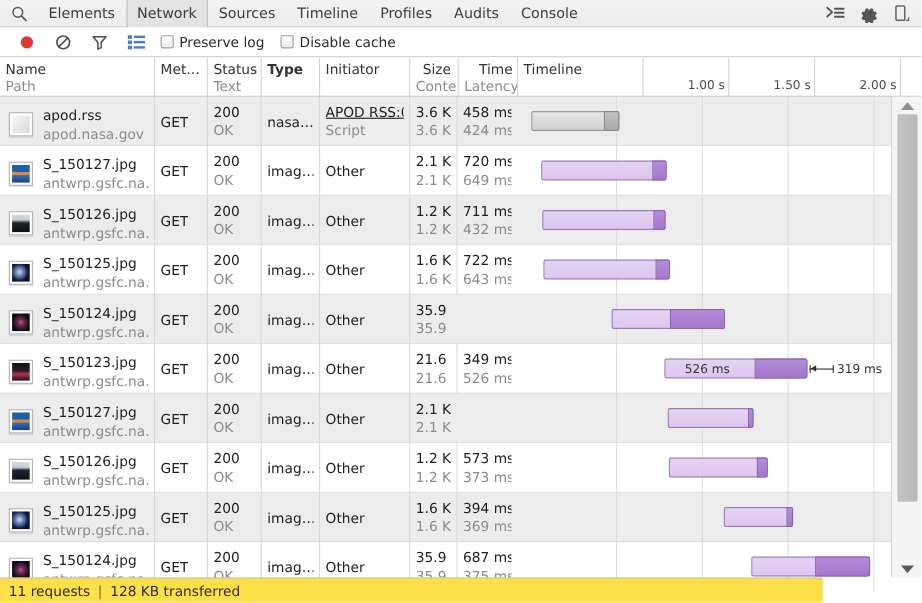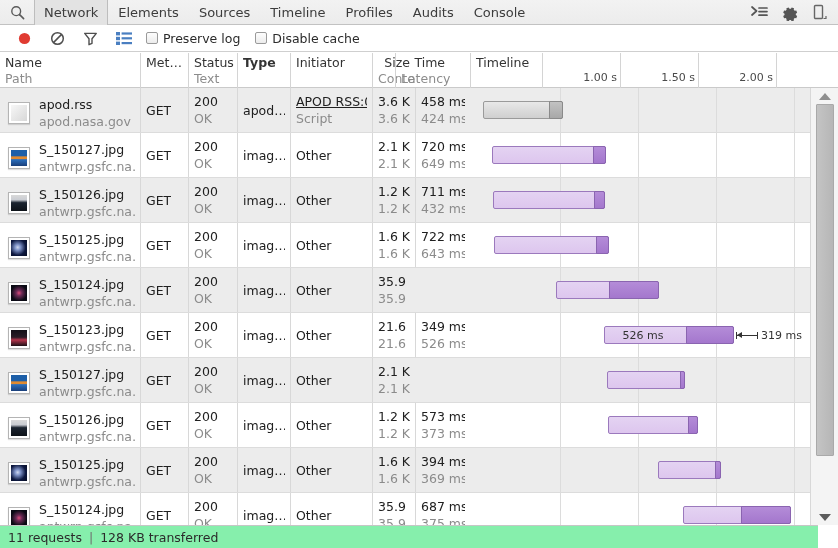--- a/index.html
+++ b/index.html
@@ -56,21 +56,21 @@
   }
   .hcell {
     position:absolute; top:0; height:35px; padding:2px 5px 0 5px;
     border-left:1px solid #d4d4d4; overflow:hidden;
   }
   .hcell:first-child { border-left:none; }
   .hcell .h1 { font-size:12.5px; color:#333; line-height:16px; white-space:nowrap; }
   .hcell .h2 { font-size:12.5px; color:#8c8c8c; line-height:15px; white-space:nowrap; }
   .hcell.right .h1, .hcell.right .h2 { text-align:right; }
 
-  .tl-ticks { position:absolute; top:0; left:452px; right:0; height:47px; }
+  .tl-ticks { position:absolute; top:0; left:494px; right:0; height:47px; }
   .tl-tick {
     position:absolute; top:0; height:35px; border-left:1px solid #d4d4d4;
   }
   .tl-tick span {
     position:absolute; bottom:4px; right:3px; font-size:11px; color:#4a4a4a; white-space:nowrap;
   }
 
   
   .rows { position:absolute; top:88px; left:0; width:838px; height:492px; overflow:hidden; }
   .row { position:relative; height:45px; width:838px; }
@@ -159,45 +159,45 @@
   .sb-tri.dn { border-top:7px solid #5c5c5c; }
   .sb-track { position:absolute; top:16px; bottom:16px; left:5px; width:18px; }
   .sb-thumb {
     position:absolute; top:0; left:0; width:18px; height:352px;
     background:linear-gradient(to right,#c4c4c4,#b6b6b6);
     border:1px solid #a9a9a9; border-radius:1px;
   }
 
   
   .footer {
-    position:absolute; bottom:0; left:0; width:818px; height:23px;
-    background:#86efac; border-top:1px solid #c6c6c6;
+    position:absolute; bottom:0; left:0; width:748px; height:23px;
+    background:#fde047; border-top:1px solid #c6c6c6;
     display:flex; align-items:center; padding-left:8px;
     font-size:12.5px; color:#2b2b2b;
   }
   .footer .sep { margin:0 7px; color:#6f6f6f; }
 </style>
 </head>
 <body>
 
 <div class="devtools">
 
   <div class="tabbar">
     <div class="tb-search">
       <svg width="15" height="15" viewBox="0 0 15 15">
         <circle cx="6.2" cy="6.2" r="4.4" fill="none" stroke="#5a5a5a" stroke-width="1.4"></circle>
         <line x1="9.6" y1="9.6" x2="13.6" y2="13.6" stroke="#5a5a5a" stroke-width="1.6" stroke-linecap="round"></line>
       </svg>
     </div>
     <div id="tabs-host" style="display:flex;align-items:center;height:25px;">
+        <div class="tab">
+          <span>Elements</span>
+        </div>
         <div class="tab active">
           <span>Network</span>
-        </div>
-        <div class="tab">
-          <span>Elements</span>
         </div>
         <div class="tab">
           <span>Sources</span>
         </div>
         <div class="tab">
           <span>Timeline</span>
         </div>
         <div class="tab">
           <span>Profiles</span>
         </div>
@@ -286,21 +286,21 @@
         <div class="hcell" style="left: 237px; width: 53px; font-weight: bold;">
           <div class="h1">Type</div>
         </div>
         <div class="hcell" style="left: 290px; width: 82px;">
           <div class="h1">Initiator</div>
         </div>
         <div class="hcell right" style="left: 372px; width: 43px;">
           <div class="h1">Size</div>
           <div class="h2">Conten</div>
         </div>
-        <div class="hcell right" style="left: 395px; width: 55px;">
+        <div class="hcell right" style="left: 416px; width: 55px;">
           <div class="h1">Time</div>
           <div class="h2">Latency</div>
         </div>
         <div class="hcell" style="left: 470px; width: 90px;">
           <div class="h1">Timeline</div>
         </div>
       </div>
     <div class="tl-ticks" id="tick-host">
         <div class="tl-tick" style="left: 90px; width: 78px;">
           <span>1.00 s</span>
@@ -329,21 +329,21 @@
           </div>
         </div>
         <div class="cell mid" style="left: 140px; width: 48px;">
           <div class="l1">GET</div>
         </div>
         <div class="cell" style="left: 188px; width: 49px;">
           <div class="l1">200</div>
           <div class="l2">OK</div>
         </div>
         <div class="cell mid" style="left: 237px; width: 53px;">
-          <div class="l1">apod…</div>
+          <div class="l1">nasa…</div>
         </div>
         <div class="cell" style="left: 290px; width: 82px;">
           <div class="l1 link">APOD RSS:0</div>
           <div class="l2">Script</div>
         </div>
         <div class="cell right" style="left: 372px; width: 43px;">
           <div class="l1">3.6 KB</div>
           <div class="l2">3.6 KB</div>
         </div>
         <div class="cell right" style="left: 415px; width: 55px;">

